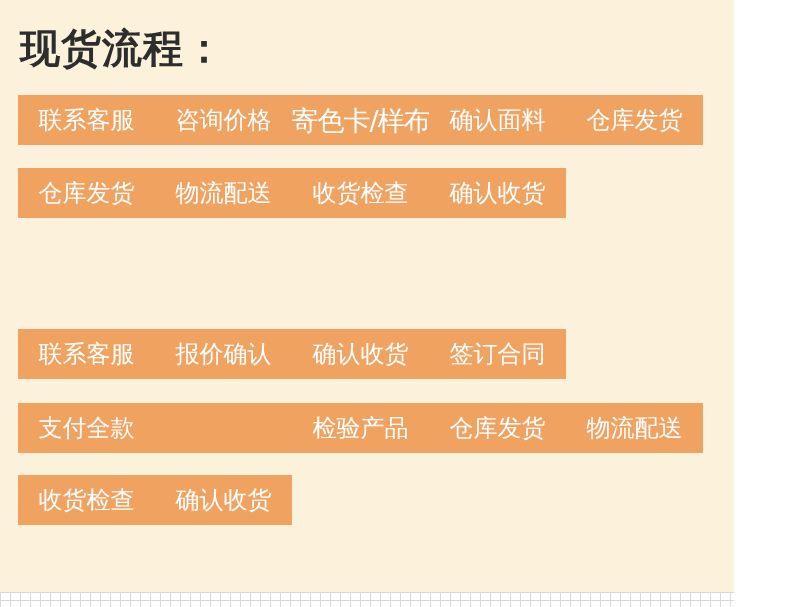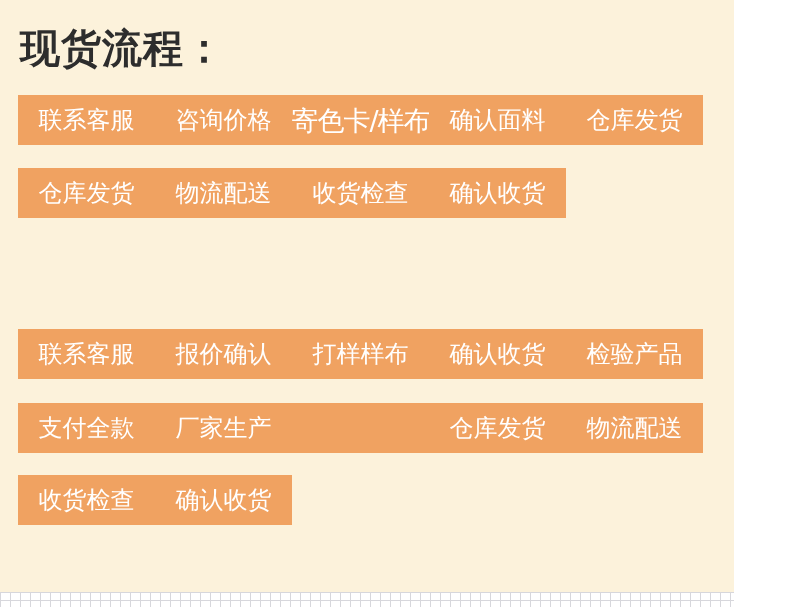--- a/index.html
+++ b/index.html
@@ -132,42 +132,38 @@
   <div class="flow-row" id="row-3">
     <div class="step">
       <span class="step-label">联系客服</span>
       <span class="arrow"></span>
     </div>
     <div class="step">
       <span class="step-label">报价确认</span>
       <span class="arrow"></span>
     </div>
     <div class="step">
-      <span class="step-label">打样样布</span>
-      <span class="arrow"></span>
-    </div>
-    <div class="step">
       <span class="step-label">确认收货</span>
       <span class="arrow"></span>
     </div>
     <div class="step">
-      <span class="step-label">检验产品</span>
+      <span class="step-label">签订合同</span>
     </div>
   </div>
 
   <div class="flow-row" id="row-4">
     <div class="step">
       <span class="step-label">支付全款</span>
       <span class="arrow"></span>
     </div>
     <div class="step">
-      <span class="step-label">厂家生产</span>
       <span class="arrow"></span>
     </div>
     <div class="step">
+      <span class="step-label">检验产品</span>
       <span class="arrow"></span>
     </div>
     <div class="step">
       <span class="step-label">仓库发货</span>
       <span class="arrow"></span>
     </div>
     <div class="step">
       <span class="step-label">物流配送</span>
     </div>
   </div>

